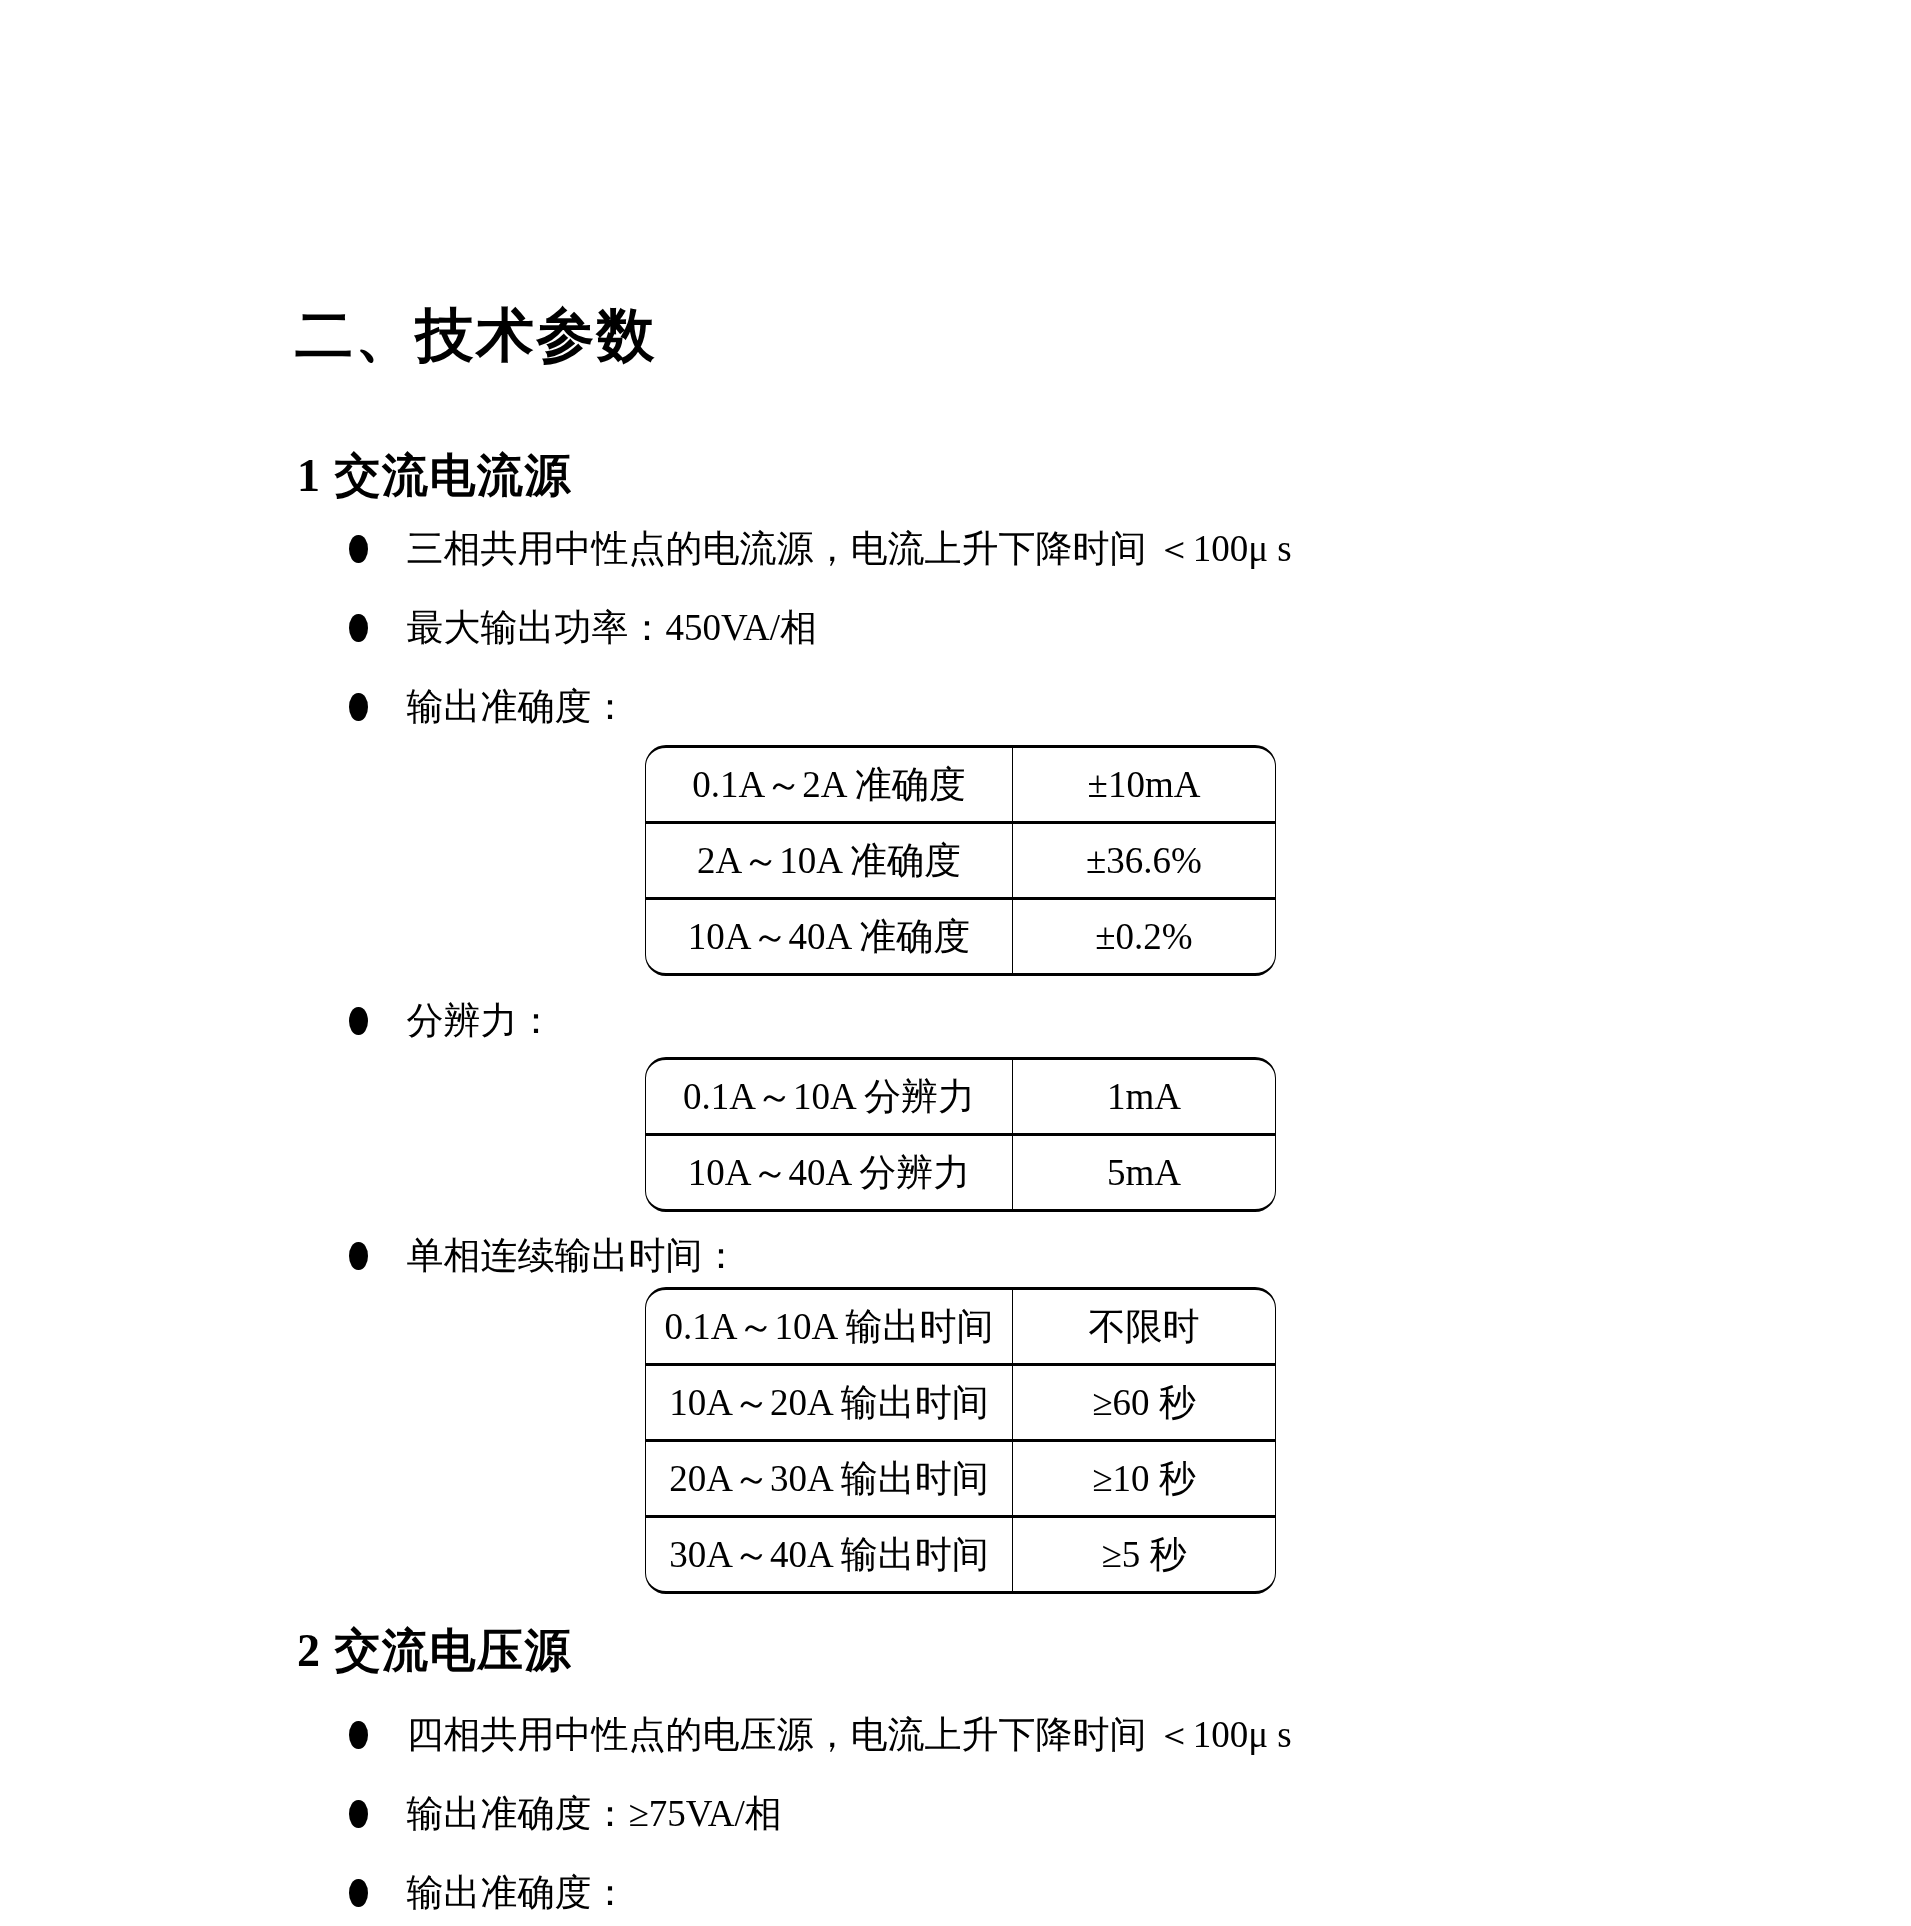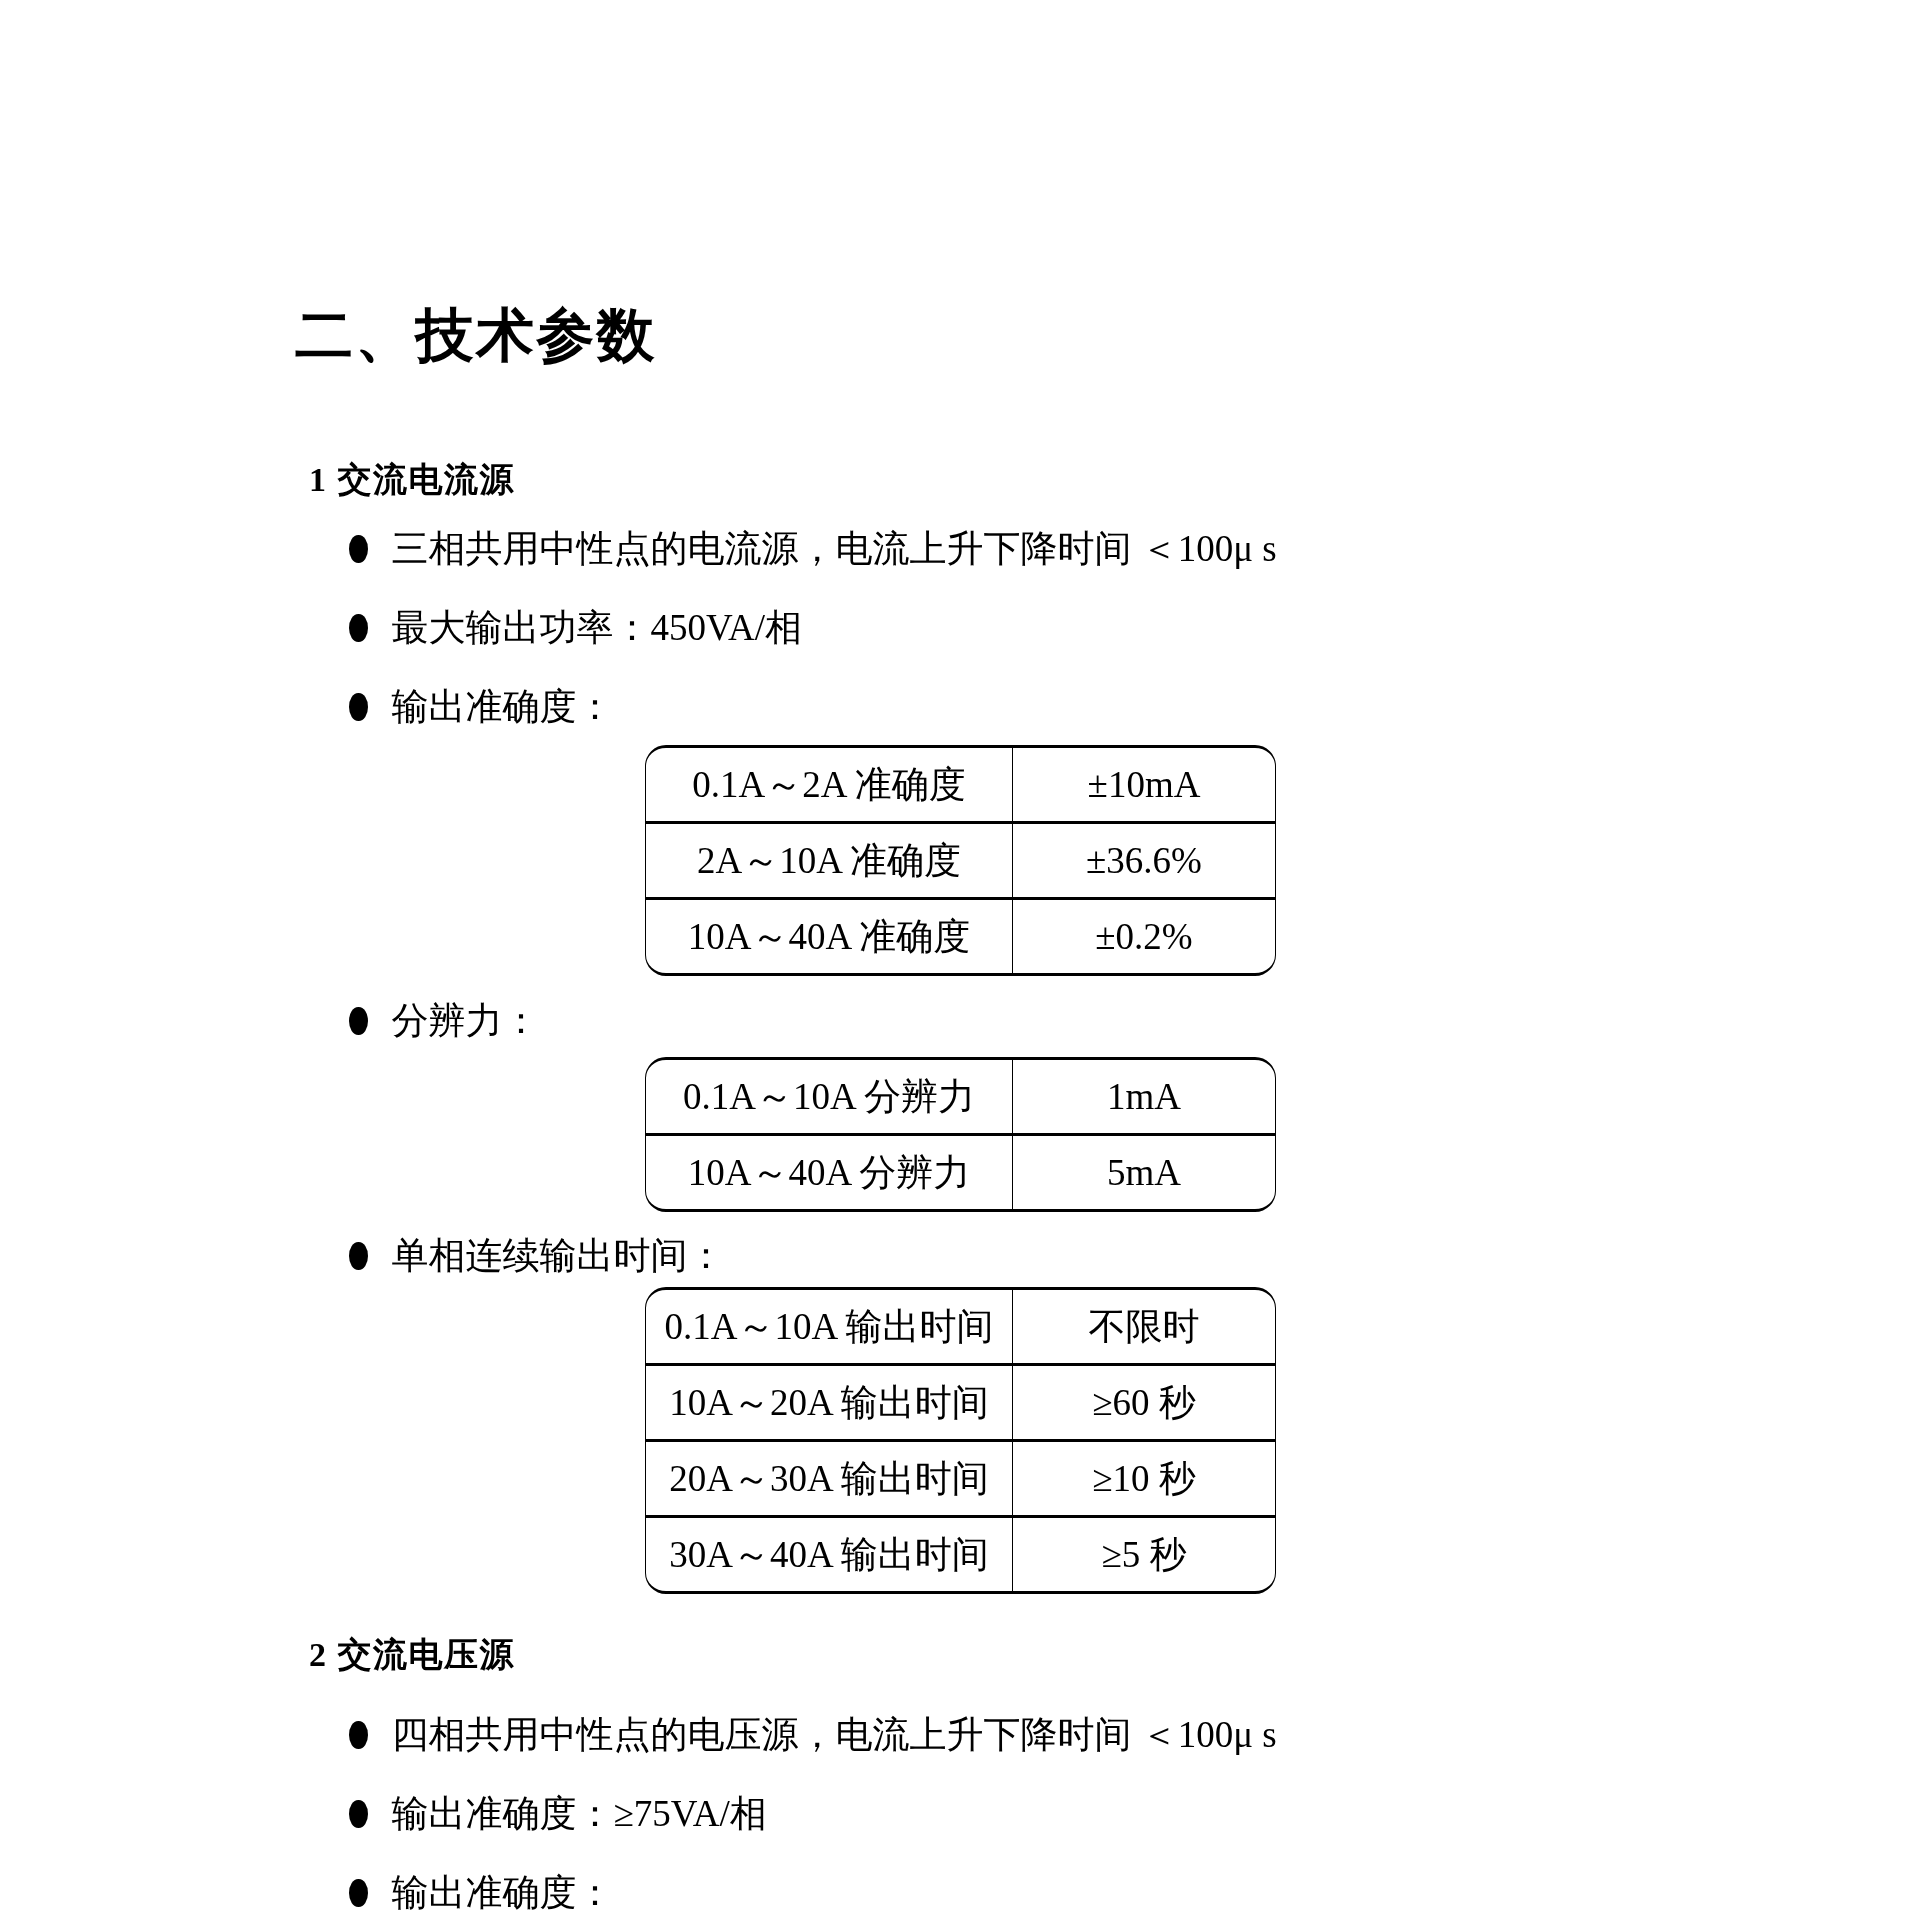--- a/index.html
+++ b/index.html
@@ -17,32 +17,32 @@
     left:295px; top:297px;
     margin:0;
     font-size:58px;
     font-weight:bold;
     letter-spacing:2.3px;
     white-space:nowrap;
   }
   .sec{
     position:absolute;
     left:291px;
-    margin:18px;
-    font-size:34px;
+    margin:6px;
+    font-size:46px;
     font-weight:bold;
     letter-spacing:1.5px;
     white-space:nowrap;
   }
   .bullet{
     position:absolute;
     left:349px;
     display:flex;
     align-items:center;
-    gap:24px;
+    gap:39px;
     height:54px;
     white-space:nowrap;
   }
   .dot{
     display:inline-block;
     width:18.5px;
     height:28px;
     background:#000;
     border-radius:50%;
     flex:0 0 auto;

